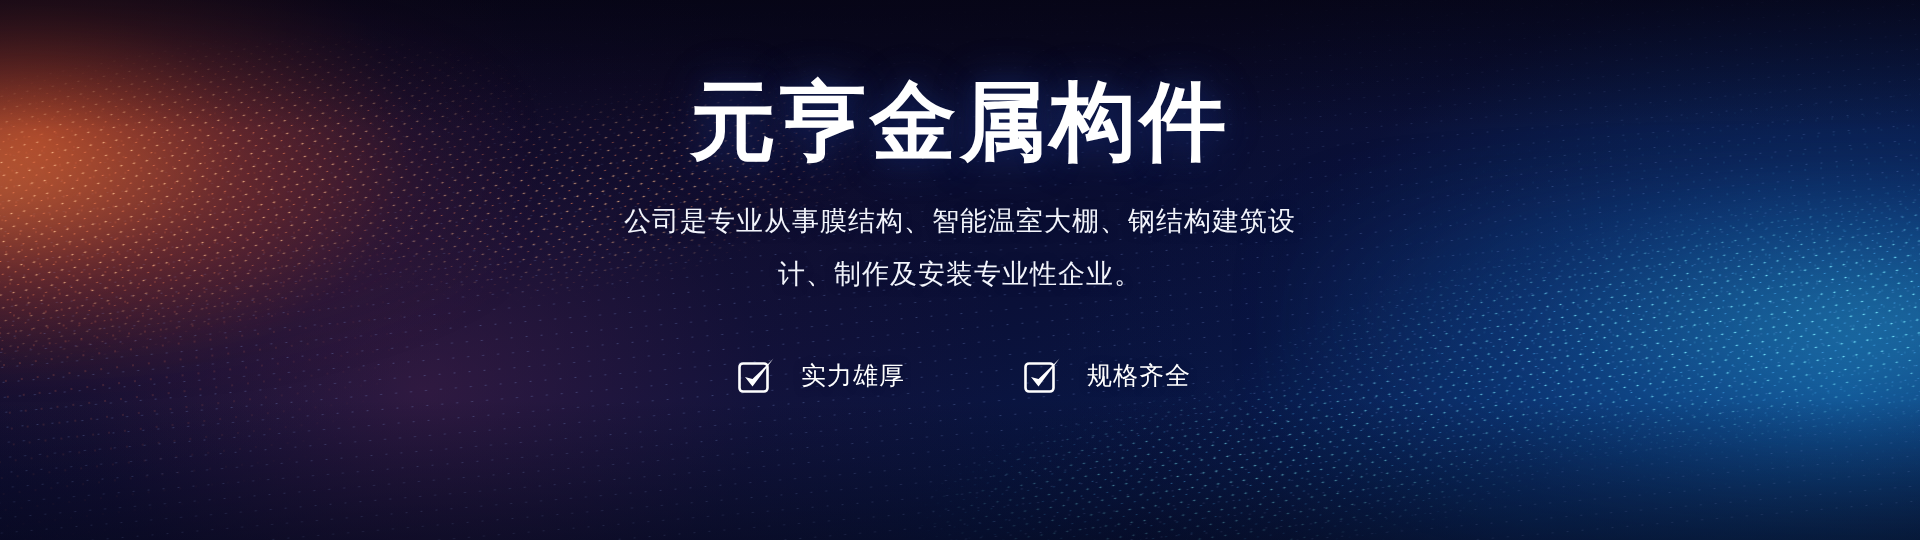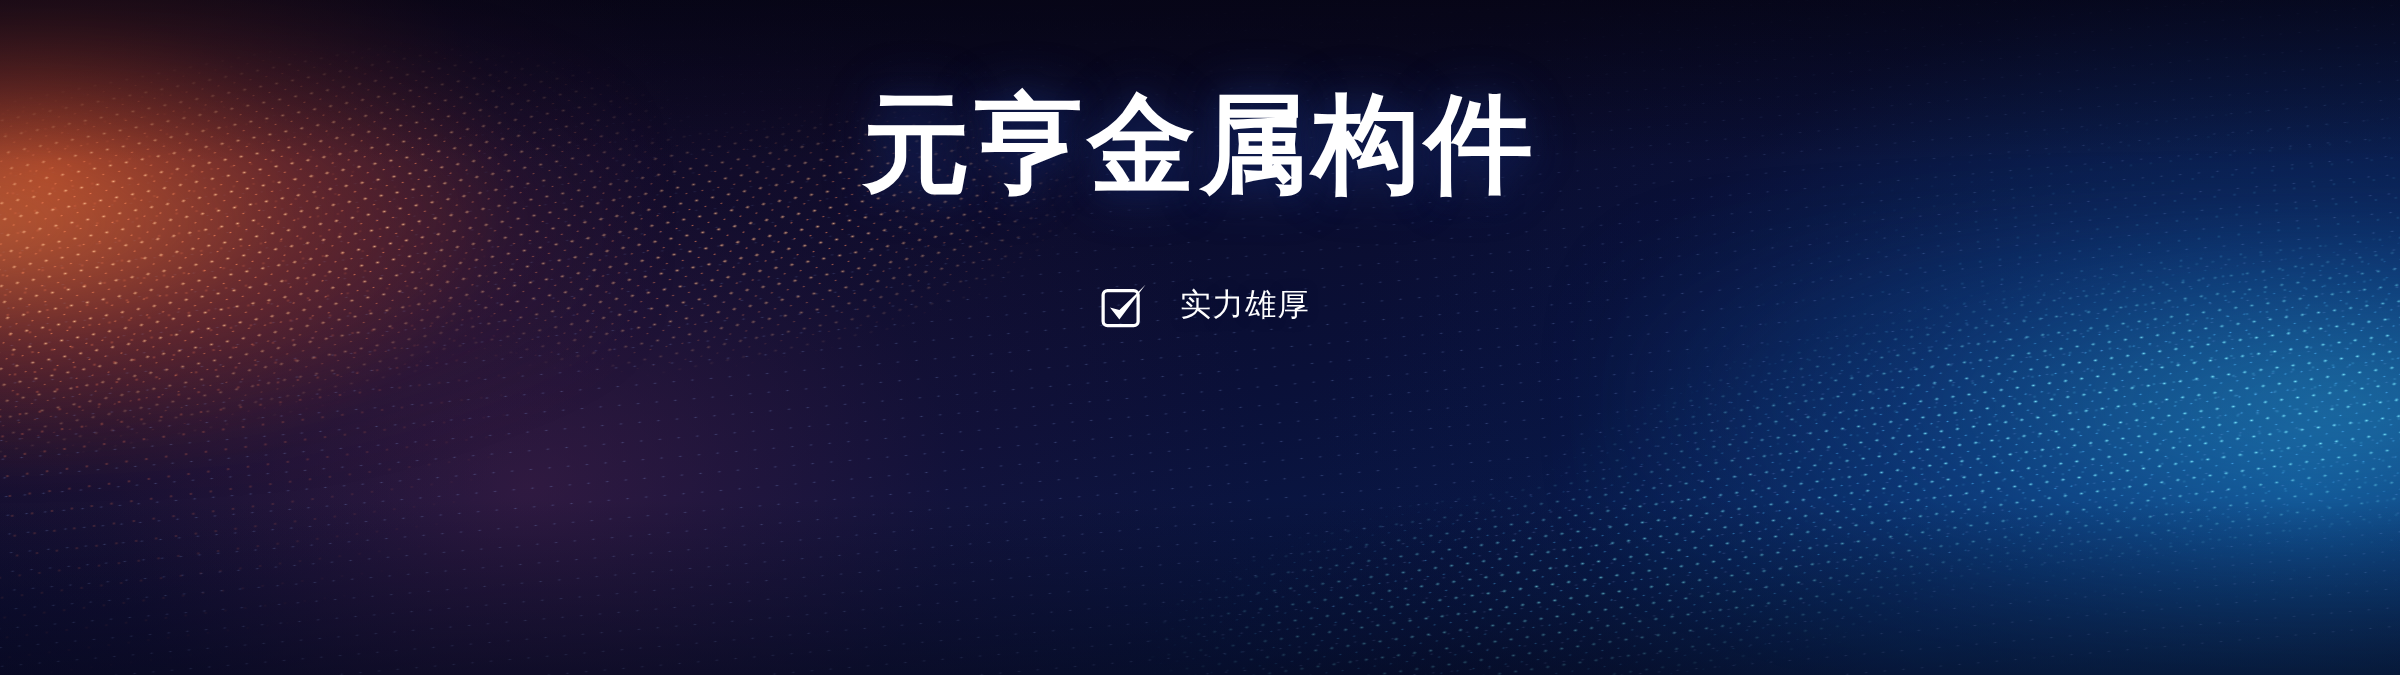--- a/index.html
+++ b/index.html
@@ -8,21 +8,21 @@
     padding: 0;
     background: #05030f;
   }
   * { box-sizing: border-box; }
 
   .banner {
     position: relative;
     width: 1920px;
     height: 540px;
     overflow: hidden;
-    font-family: Liberation Mono, monospace;
+    font-family: Liberation Serif, serif;
     background:
       radial-gradient(ellipse 620px 420px at 2% 26%, rgba(168, 62, 30, 0.78) 0%, rgba(120, 44, 38, 0.45) 32%, rgba(60, 26, 52, 0.18) 60%, rgba(10, 8, 30, 0) 82%),
       radial-gradient(ellipse 760px 560px at 22% 72%, rgba(92, 38, 78, 0.45) 0%, rgba(46, 22, 60, 0.22) 45%, rgba(10, 8, 30, 0) 78%),
       radial-gradient(ellipse 900px 620px at 96% 72%, rgba(16, 92, 160, 0.72) 0%, rgba(12, 58, 122, 0.45) 38%, rgba(8, 26, 76, 0.18) 66%, rgba(7, 10, 38, 0) 88%),
       radial-gradient(ellipse 700px 460px at 80% 96%, rgba(10, 52, 116, 0.55) 0%, rgba(7, 20, 64, 0.2) 55%, rgba(5, 8, 32, 0) 84%),
       linear-gradient(168deg, #0a0820 0%, #0b0a26 28%, #0a1038 55%, #091a4a 78%, #0a1336 100%);
   }
 
   
   .mesh {
@@ -222,31 +222,44 @@
     <div class="wave-right-glow"></div>
     <div class="dots-cool"></div>
     <div class="wave-right"></div>
     <div class="vignette"></div>
   </div>
 
   <div class="content">
 
     <h1 class="headline">元亨金属构件</h1>
 
+    <p class="subtitle">
+      <span class="sub-line">公司是专业从事膜结构、智能温室大棚、钢结构建筑设</span>
+      <span class="sub-line">计、制作及安装专业性企业。</span>
+    </p>
 
     <div class="features">
 
       <div class="feature">
         <span class="check-icon">
           <svg width="38" height="38" viewBox="0 0 38 38" aria-hidden="true">
             <rect x="2.5" y="7.5" width="28" height="28" rx="3.5" ry="3.5" fill="none" stroke="#ffffff" stroke-width="2.6"></rect>
             <path d="M8 21 L15.5 30.5 L36.5 2.5 L29.5 9.5 L15.5 23 Z" fill="#ffffff"></path>
           </svg>
         </span>
         <span class="feature-label">实力雄厚</span>
       </div>
 
+      <div class="feature">
+        <span class="check-icon">
+          <svg width="38" height="38" viewBox="0 0 38 38" aria-hidden="true">
+            <rect x="2.5" y="7.5" width="28" height="28" rx="3.5" ry="3.5" fill="none" stroke="#ffffff" stroke-width="2.6"></rect>
+            <path d="M8 21 L15.5 30.5 L36.5 2.5 L29.5 9.5 L15.5 23 Z" fill="#ffffff"></path>
+          </svg>
+        </span>
+        <span class="feature-label">规格齐全</span>
+      </div>
 
 
 
     </div>
   </div>
 </div>
 
 </body></html>

